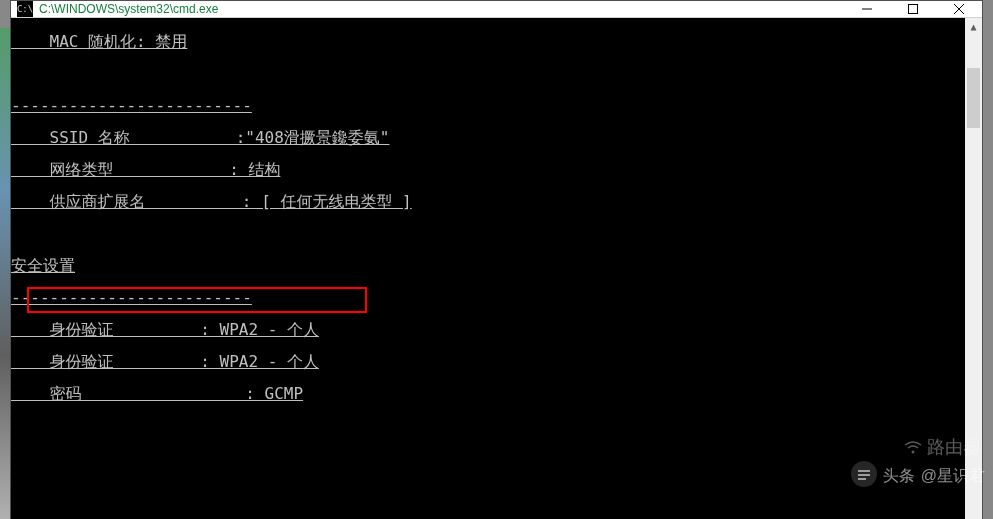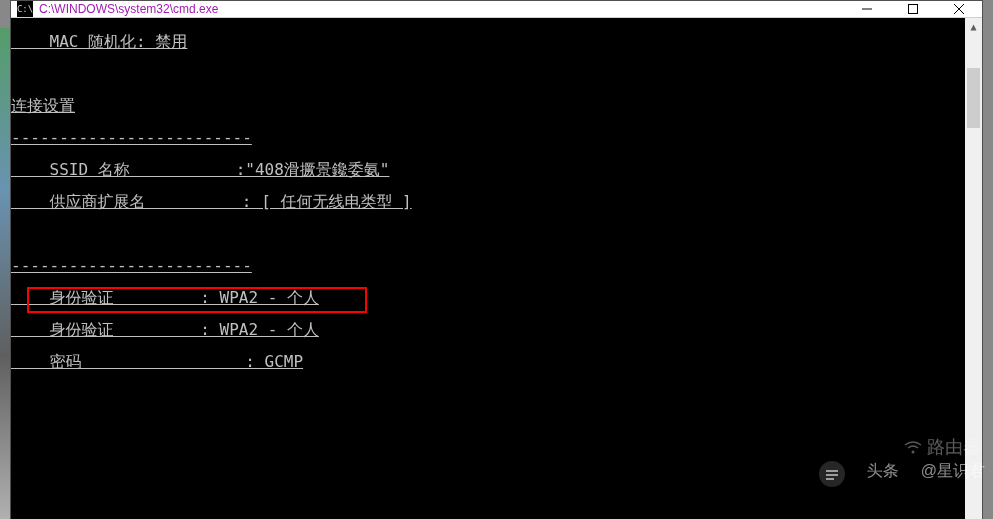--- a/index.html
+++ b/index.html
@@ -38,21 +38,21 @@
       font-size: 9px;
       display: flex;
       align-items: center;
       justify-content: center;
       margin-right: 6px;
       font-family: monospace;
     }
     .titlebar-text {
       flex: 1;
       font-size: 12px;
-      color: #a21caf;
+      color: #15803d;
       font-family: "Segoe UI", sans-serif;
     }
     .win-controls { display: flex; height: 100%; }
     .win-btn {
       width: 46px;
       height: 100%;
       display: flex;
       align-items: center;
       justify-content: center;
       color: #000;
@@ -105,22 +105,22 @@
       left: 16px;
       top: 269px;
       width: 340px;
       height: 26px;
     }
     .watermark {
       position: absolute;
       right: 8px;
       bottom: 32px;
       display: flex;
-      align-items: flex-start;
-      gap: 22px;
+      align-items: flex-end;
+      gap: 6px;
       color: rgba(255,255,255,0.55);
       font-size: 16px;
       font-family: "Microsoft YaHei", sans-serif;
       pointer-events: none;
     }
     .wm-logo {
       width: 26px;
       height: 26px;
       border-radius: 50%;
       background: rgba(255,255,255,0.15);
@@ -177,25 +177,26 @@
             <line x1="10" y1="0" x2="0" y2="10" stroke="currentColor" stroke-width="1"></line>
           </svg>
       </div>
     </div>
   </div>
 
   <div class="terminal-wrap">
     <div class="terminal">
 <div class="line">    MAC 随机化: 禁用</div>
 <div class="line"></div>
-<div class="line">连接设置</div>
 <div class="line">-------------------------</div>
 <div class="line">    SSID 名称           :"408滑撅景鑱委氨"</div>
+<div class="line">    网络类型            : 结构</div>
 <div class="line">    供应商扩展名          : [ 任何无线电类型 ]</div>
 <div class="line"></div>
+<div class="line">安全设置</div>
 <div class="line">-------------------------</div>
 <div class="line">    身份验证         : WPA2 - 个人</div>
 <div class="line">    身份验证         : WPA2 - 个人</div>
 <div class="line">    密码                 : GCMP</div>
 
 
 
 
 
 

